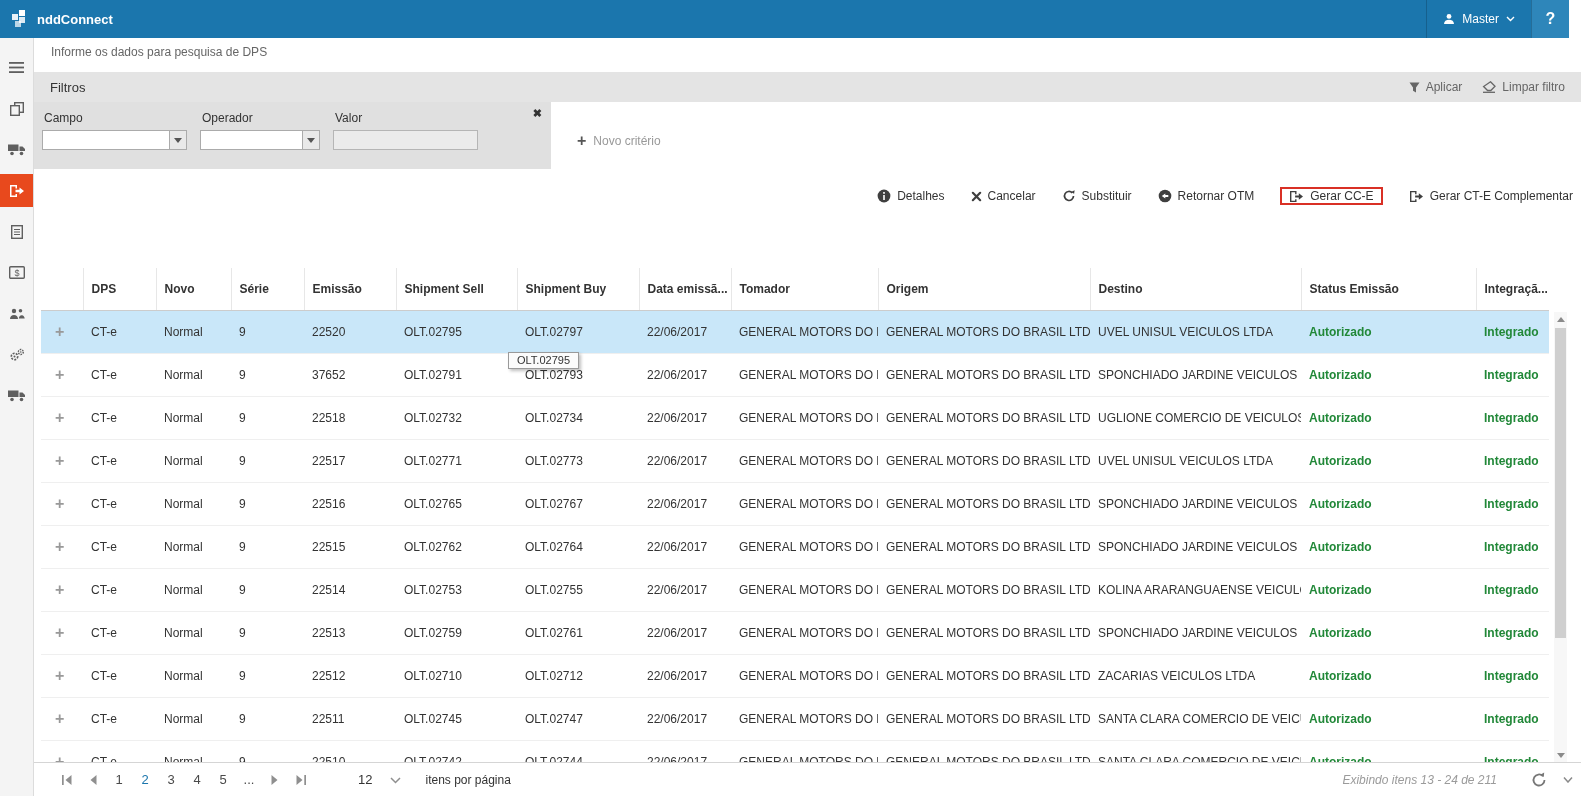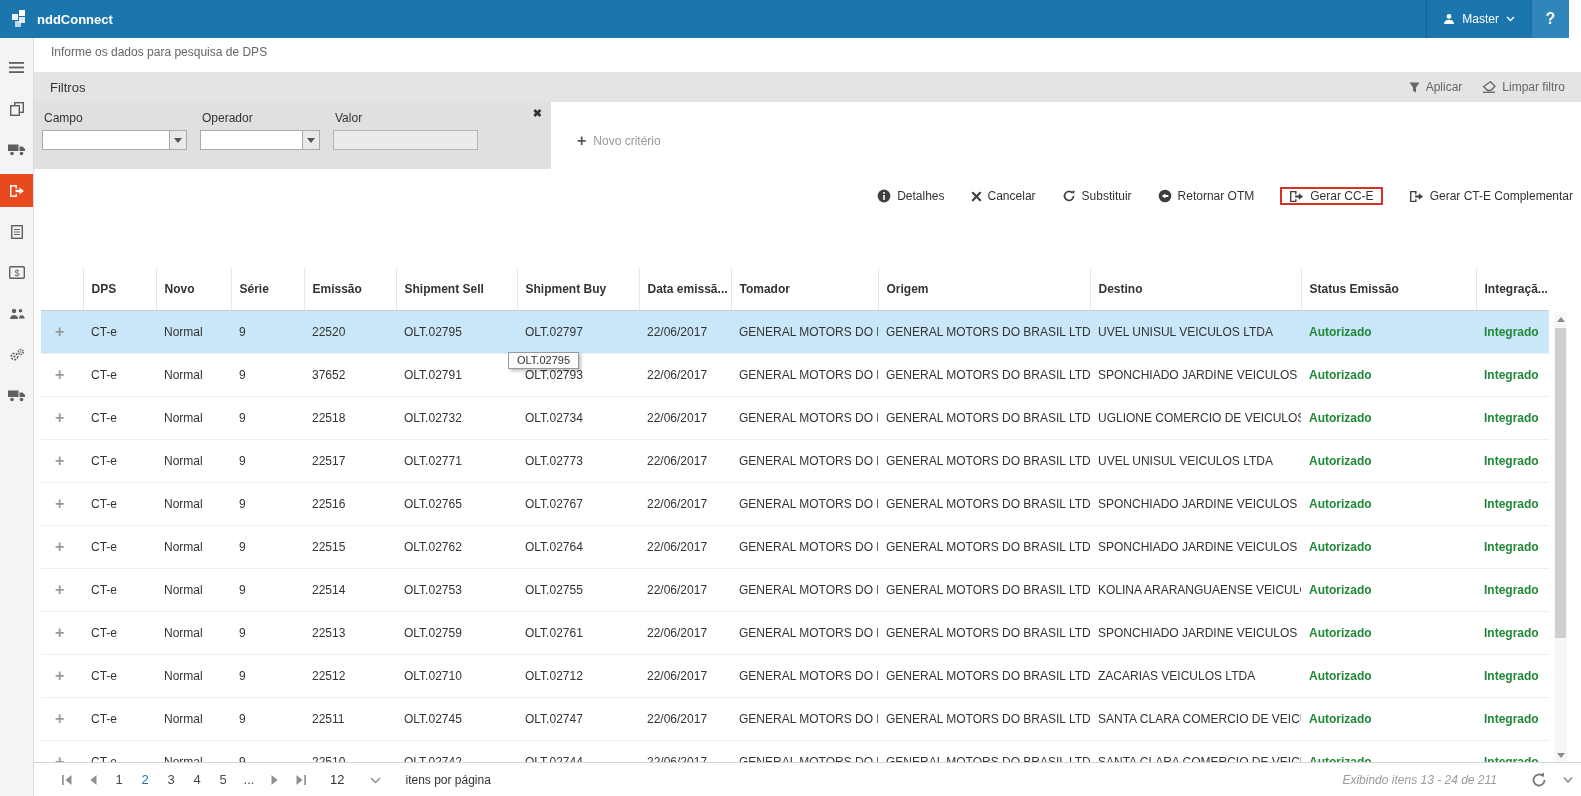--- a/index.html
+++ b/index.html
@@ -74,21 +74,21 @@
   .vscroll .arr{height:14px;display:flex;align-items:center;justify-content:center;color:#8a8a8a;font-size:8px;cursor:pointer;}
   .vscroll .thumb{position:absolute;left:1px;right:1px;top:16px;height:310px;background:#cfcfcf;cursor:pointer;}
   .vscroll .arr.down{position:absolute;bottom:0;left:0;right:0;}
 
   
   .pagination{position:absolute;left:0;right:0;bottom:0;height:34px;border-top:1px solid #d5d5d5;background:#fff;display:flex;align-items:center;padding:0 8px 0 20px;}
   .pg-ico{width:26px;height:22px;display:flex;align-items:center;justify-content:center;color:#8f8f8f;cursor:pointer;}
   .page{width:26px;text-align:center;font-size:13px;color:#4a4a4a;cursor:pointer;display:inline-block;}
   .page.current{color:var(--accent-blue);}
   .page-list{display:flex;align-items:center;}
-  .page-size{display:flex;align-items:center;gap:26px;margin-left:16px;font-size:13px;color:#333;cursor:pointer;}
+  .page-size{display:flex;align-items:center;gap:18px;margin-left:44px;font-size:13px;color:#333;cursor:pointer;}
   .page-size .chev{color:#8f8f8f;}
   .page-size-label{margin-left:24px;font-size:12px;color:#333;}
   .pg-right{margin-left:auto;display:flex;align-items:center;font-style:italic;}
   .pg-status{color:#9b9b9b;font-size:12px;}
   .refresh{margin-left:34px;color:#777;cursor:pointer;display:flex;align-items:center;}
   .corner-arrow{margin-left:16px;color:#8a8a8a;display:flex;align-items:center;cursor:pointer;}
 </style>
 </head>
 <body>
 

